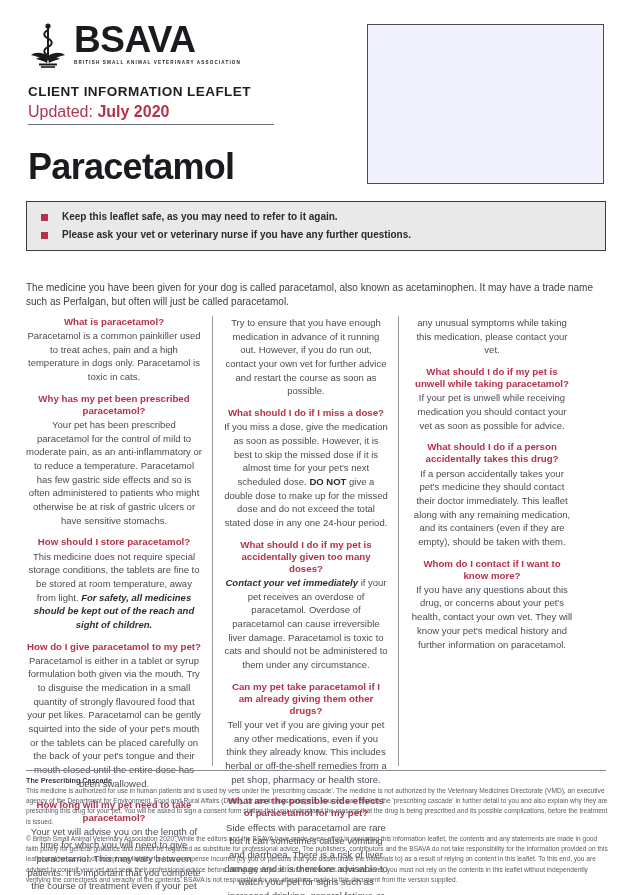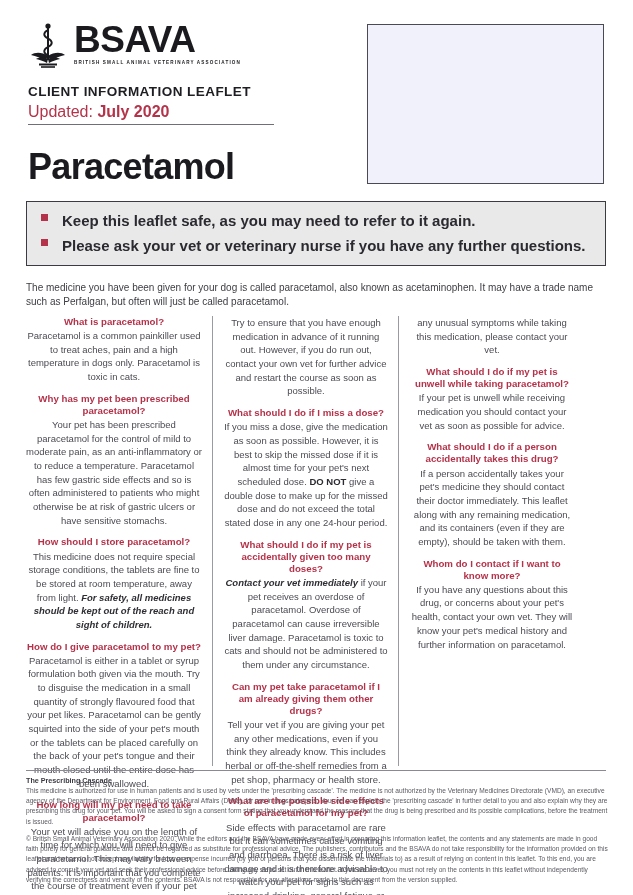--- a/index.html
+++ b/index.html
@@ -96,21 +96,21 @@
   }
   .warn-row { display: flex; align-items: flex-start; margin-bottom: 4px; }
   .warn-row:last-child { margin-bottom: 0; }
   .warn-bullet {
     width: 7px; height: 7px;
     background: #b4334a;
     flex: 0 0 auto;
     margin: 4px 14px 0 4px;
   }
   .warn-text {
-    font-size: 15px;
+    font-size: 10px;
     font-weight: bold;
     color: #2a2a30;
     line-height: 1.42;
     text-align: center;
   }
 
   
   .intro {
     position: absolute;
     left: 26px; top: 281px;

